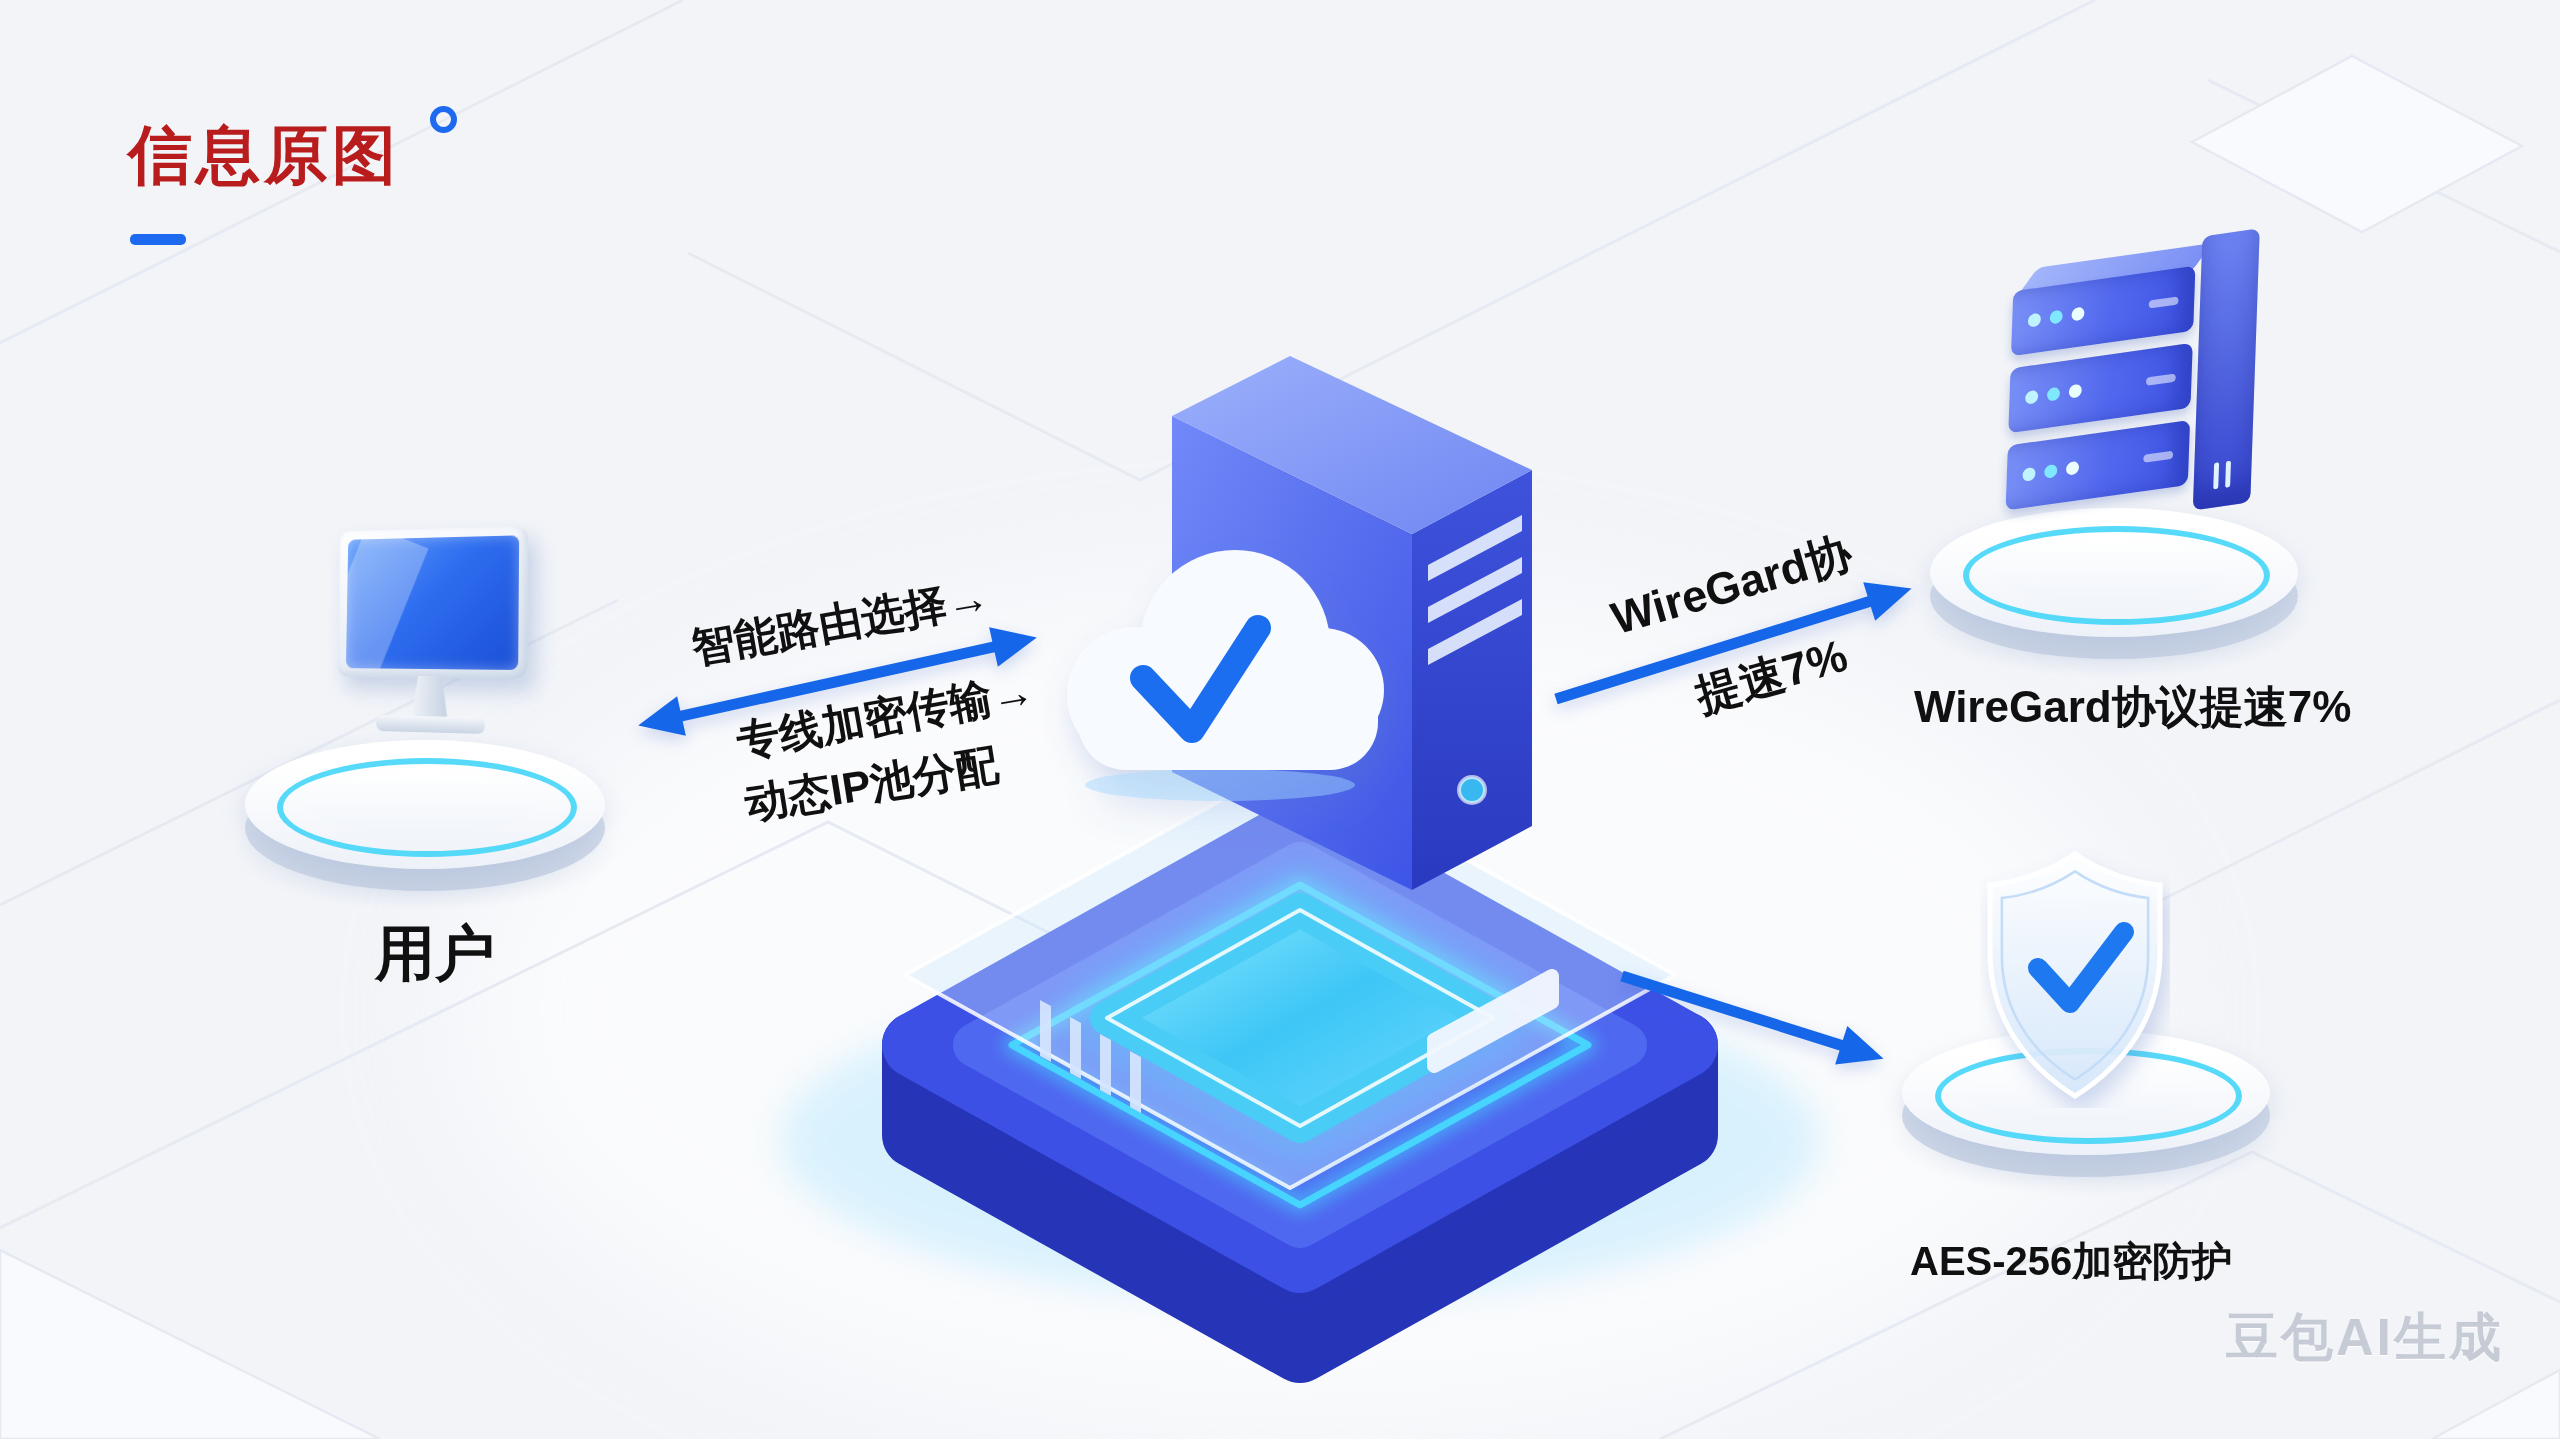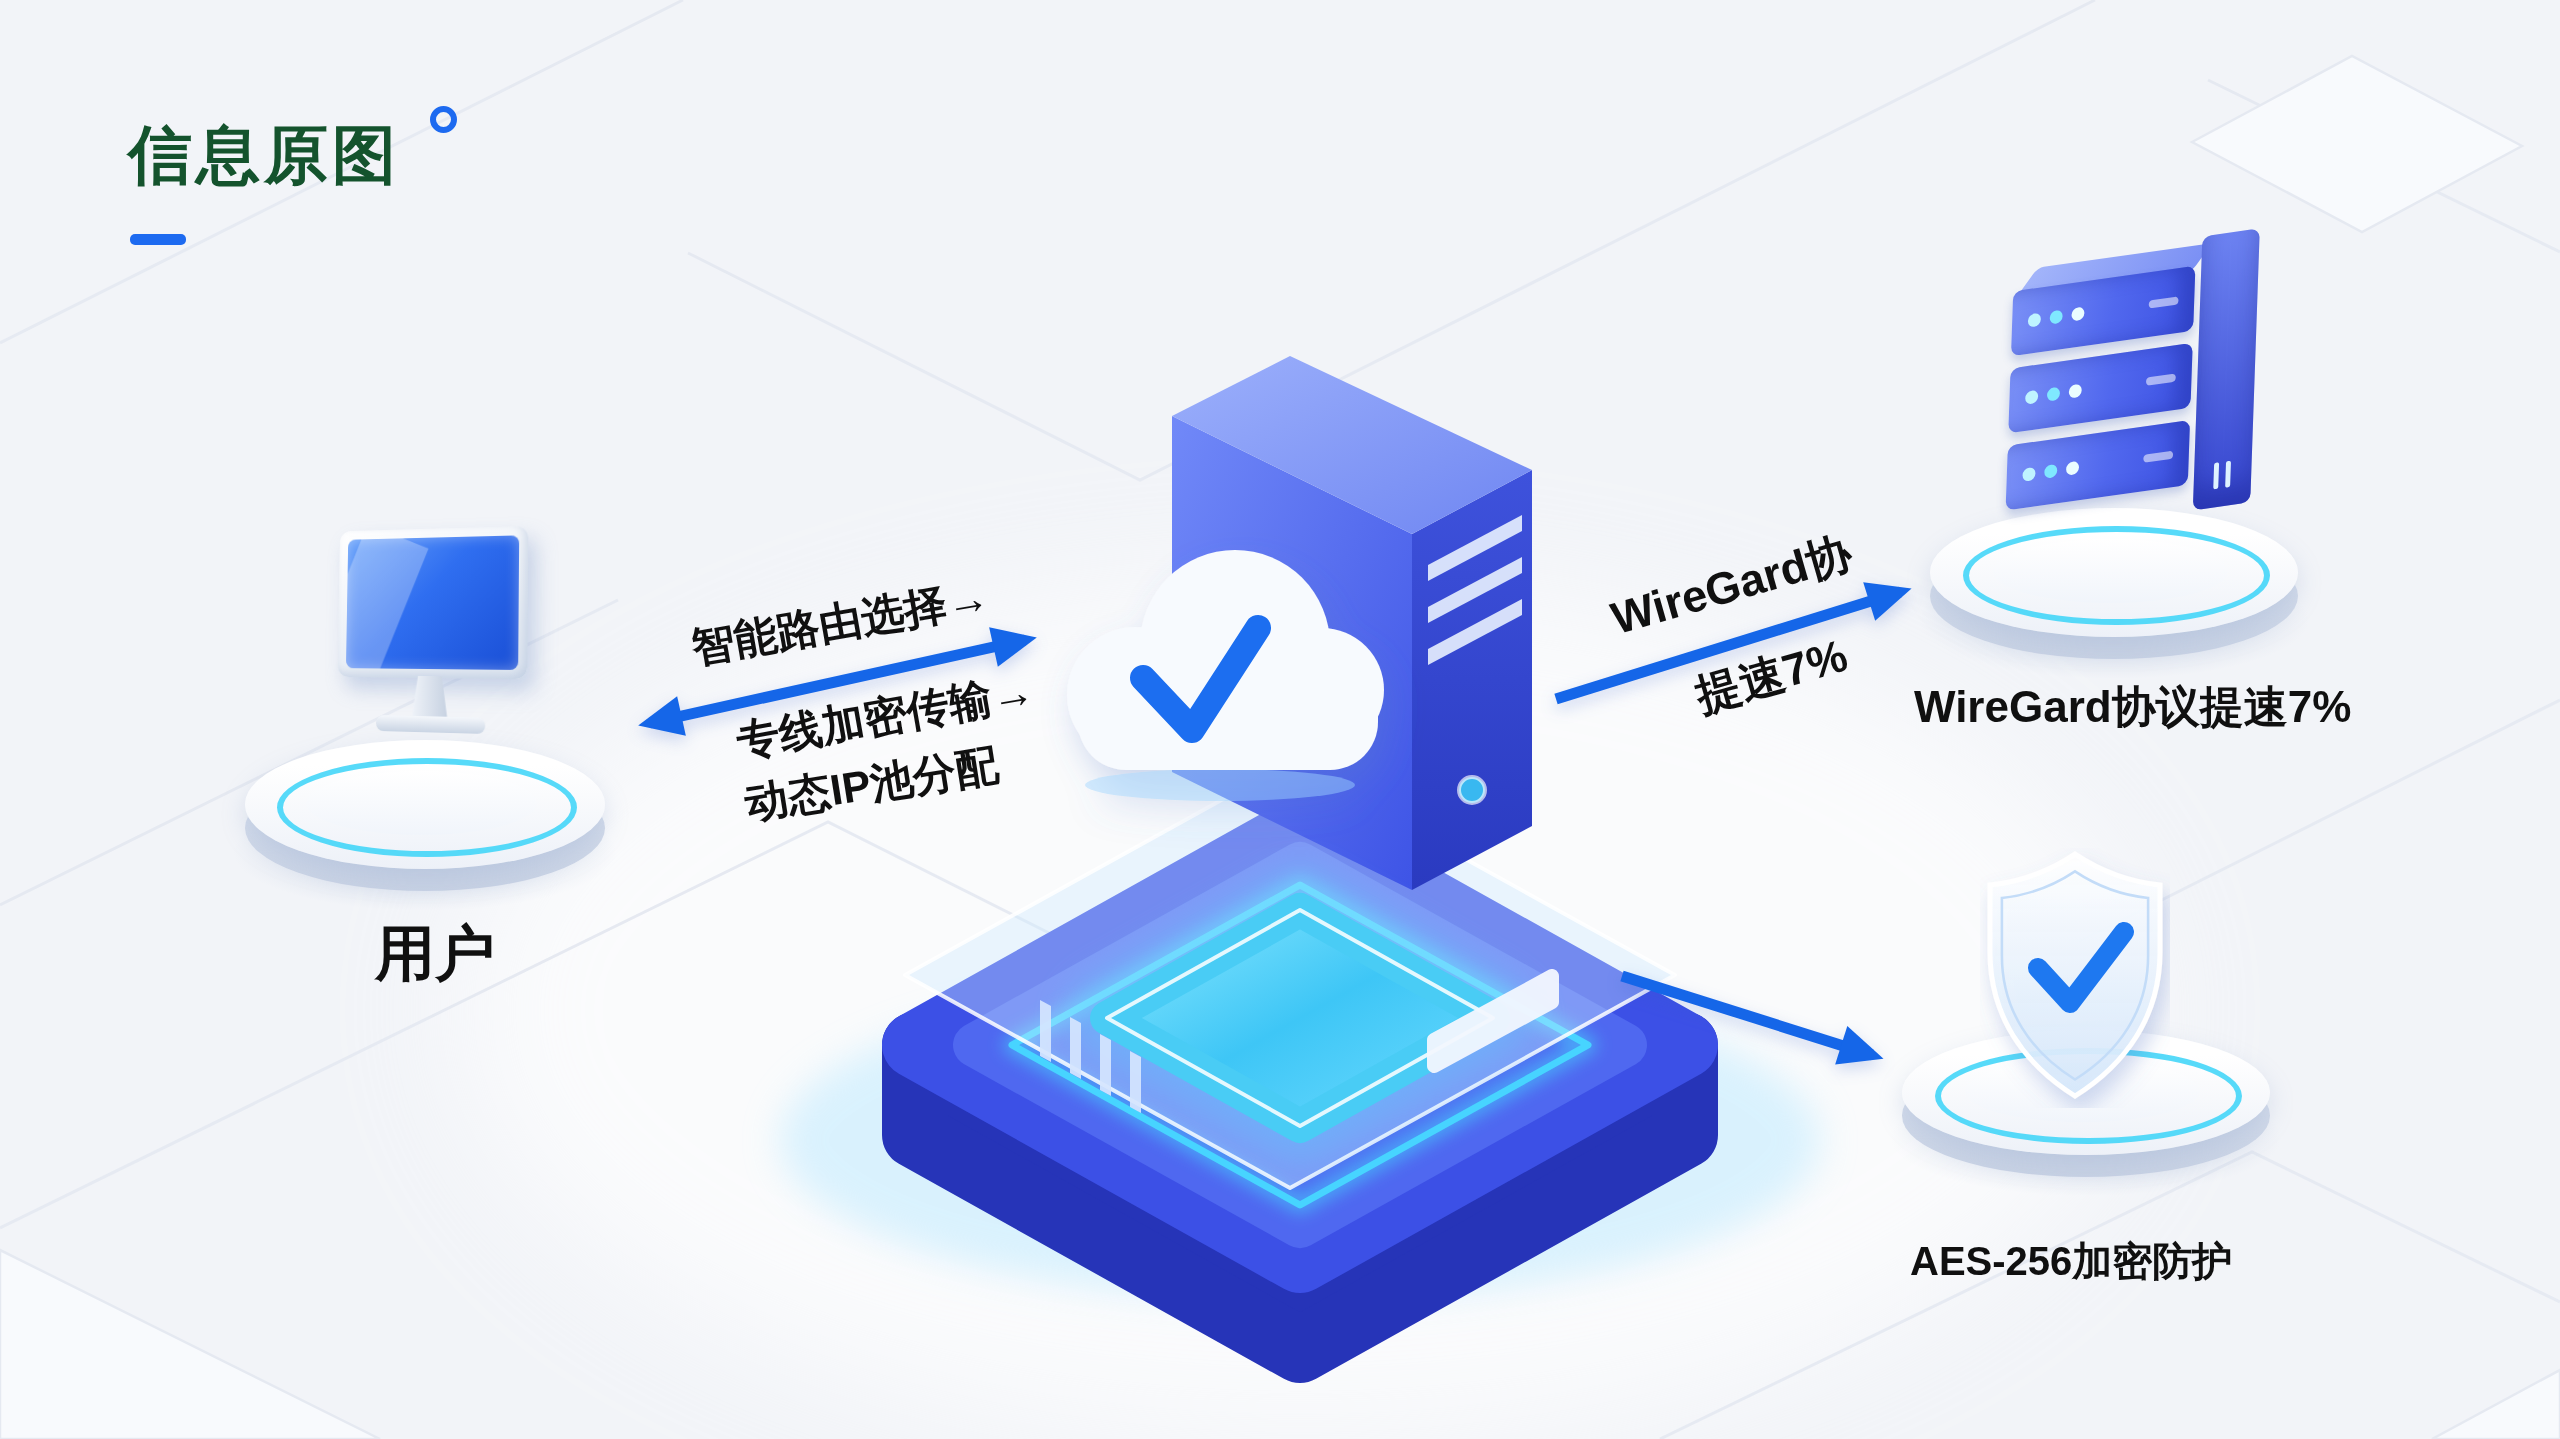--- a/index.html
+++ b/index.html
@@ -8,21 +8,21 @@
 
   
   .bg-svg{position:absolute;left:0;top:0;z-index:0;}
   .center-art{position:absolute;left:0;top:0;z-index:1;}
   .node{position:absolute;z-index:2;}
   .arrows-svg{position:absolute;left:0;top:0;z-index:3;filter:drop-shadow(0 6px 8px rgba(50,90,200,.22));}
   .float-label{position:absolute;z-index:4;font-weight:800;color:#101010;white-space:nowrap;}
 
   
   .title-block{position:absolute;left:128px;top:112px;z-index:5;}
-  .title-block h1{margin:0;font-size:64px;font-weight:800;color:#14532d;letter-spacing:4px;}
+  .title-block h1{margin:0;font-size:64px;font-weight:800;color:#b91c1c;letter-spacing:4px;}
   .title-dot{position:absolute;left:302px;top:-6px;width:15px;height:15px;border-radius:50%;border:6px solid #1d6af0;background:transparent;}
   .title-underline{position:absolute;left:2px;top:122px;width:56px;height:11px;border-radius:5px;background:#1d6af0;}
 
   
   .pedestal{position:absolute;}
   .ped-shadow{position:absolute;left:-8%;top:34%;width:116%;height:92%;border-radius:50%;background:radial-gradient(ellipse at center,rgba(110,140,190,.32),rgba(110,140,190,0) 65%);}
   .ped-side{position:absolute;left:0;top:18%;width:100%;height:90%;border-radius:50%;background:linear-gradient(#dde4f0,#c8d2e4);}
   .ped-base{position:absolute;left:0;top:0;width:100%;height:92%;border-radius:50%;background:linear-gradient(180deg,#ffffff 20%,#edf1f8 100%);box-shadow:0 10px 24px rgba(130,155,200,.25);}
   .ped-ring{position:absolute;left:9%;top:13%;width:80%;height:62%;border-radius:50%;border:6px solid rgba(58,211,248,.85);filter:blur(.6px);}
   .ped-inner{position:absolute;left:17%;top:22%;width:64%;height:46%;border-radius:50%;background:linear-gradient(180deg,#ffffff,#f1f5fb);}
@@ -275,14 +275,15 @@
     <line x1="1556" y1="699" x2="1900" y2="592" stroke="#1566e8" stroke-width="11" marker-end="url(#head)"></line>
     <line x1="1622" y1="976" x2="1872" y2="1055" stroke="#1566e8" stroke-width="11" marker-end="url(#head)"></line>
   </svg>
 
   <div class="float-label lbl-route1">智能路由选择→</div>
   <div class="float-label lbl-route2">专线加密传输→</div>
   <div class="float-label lbl-route3">动态IP池分配</div>
   <div class="float-label lbl-wg1">WireGard协</div>
   <div class="float-label lbl-wg2">提速7%</div>
 
+  <div class="watermark">豆包AI生成</div>
 
 </div>
 
 </body></html>

